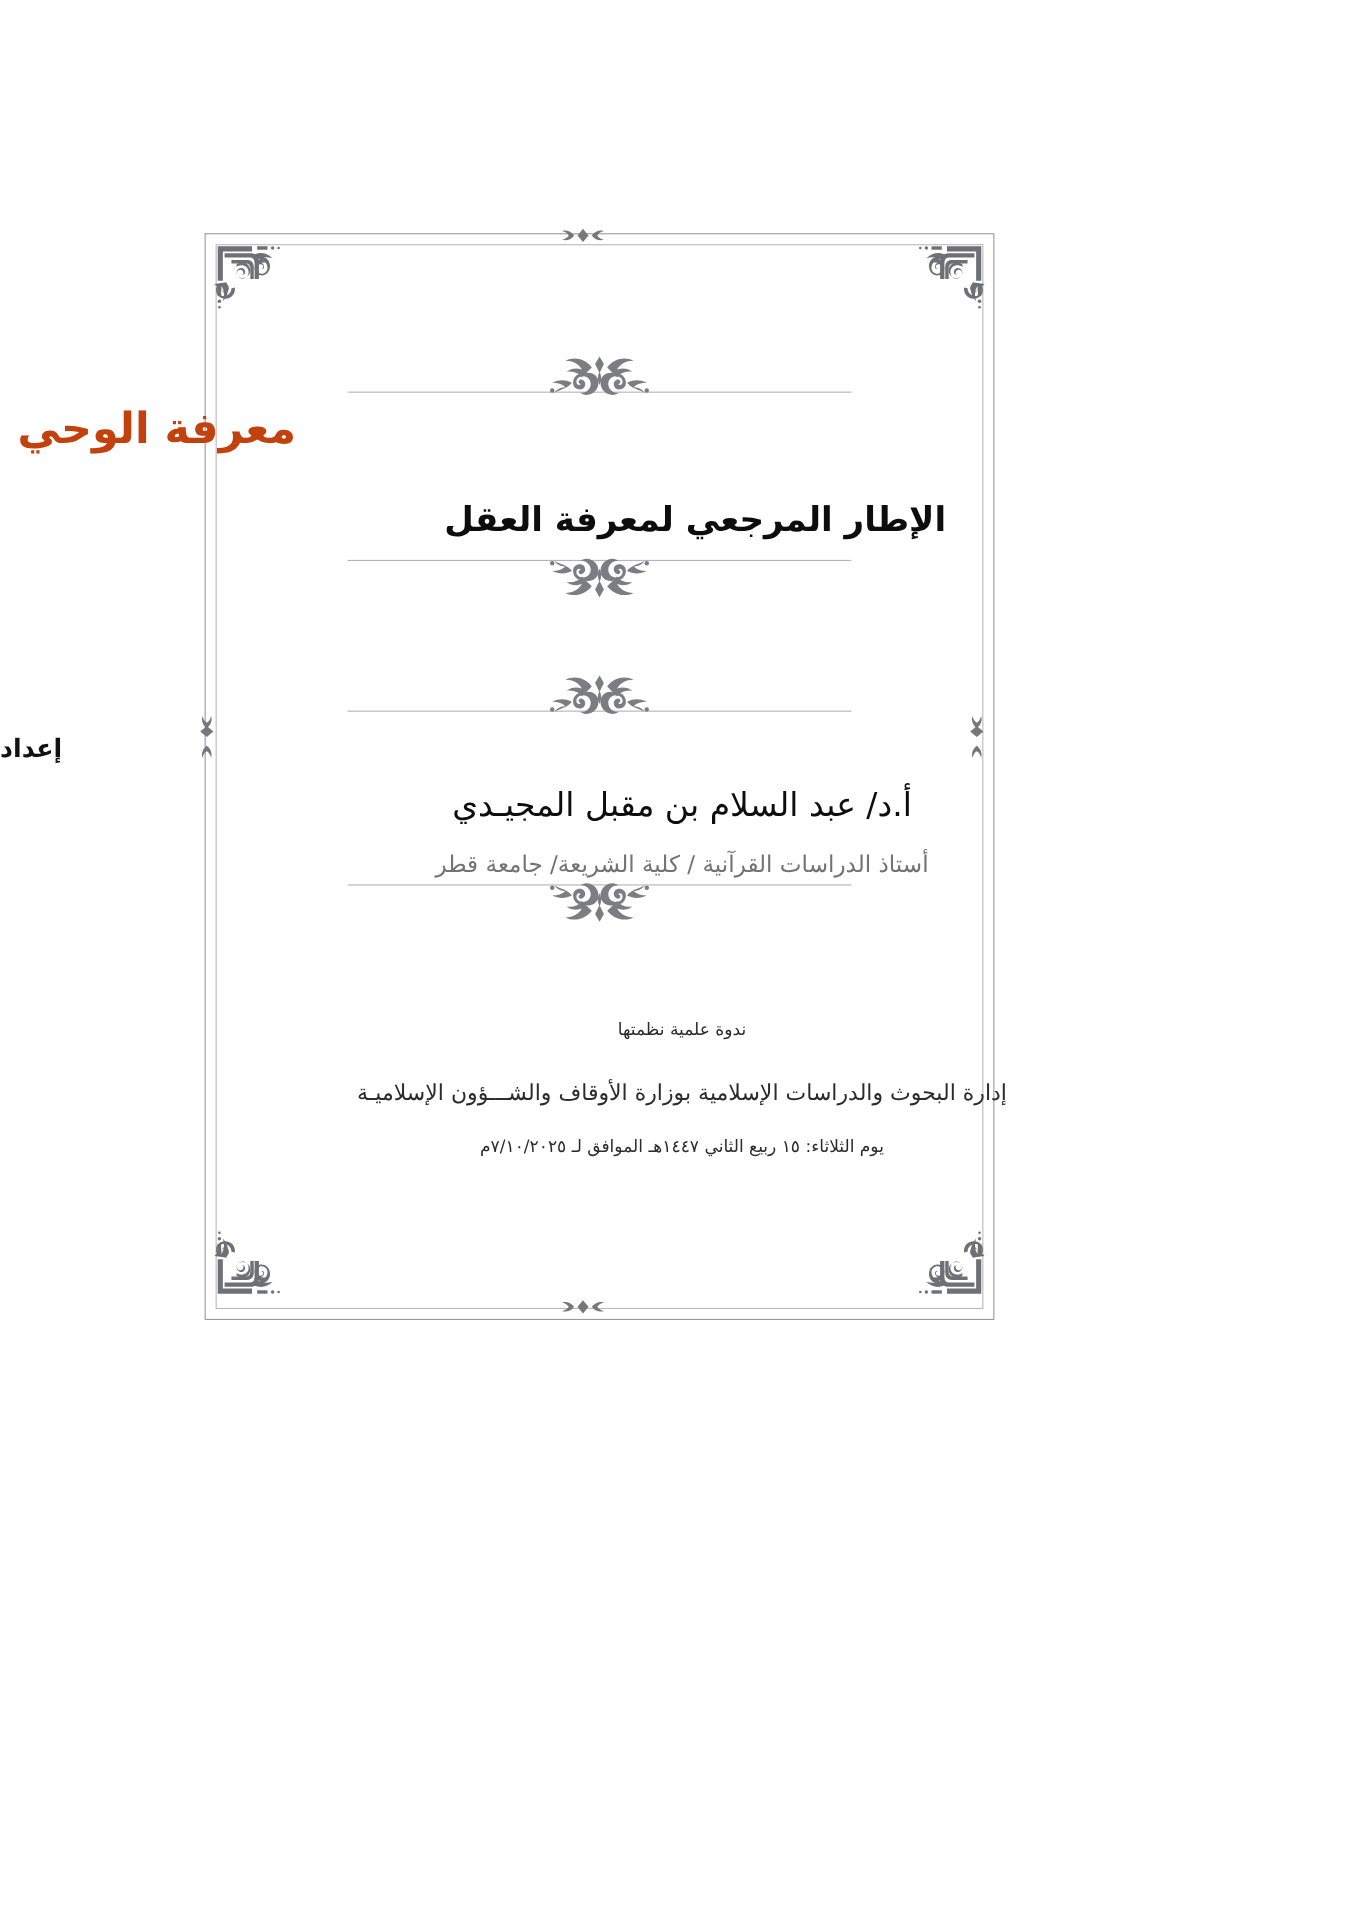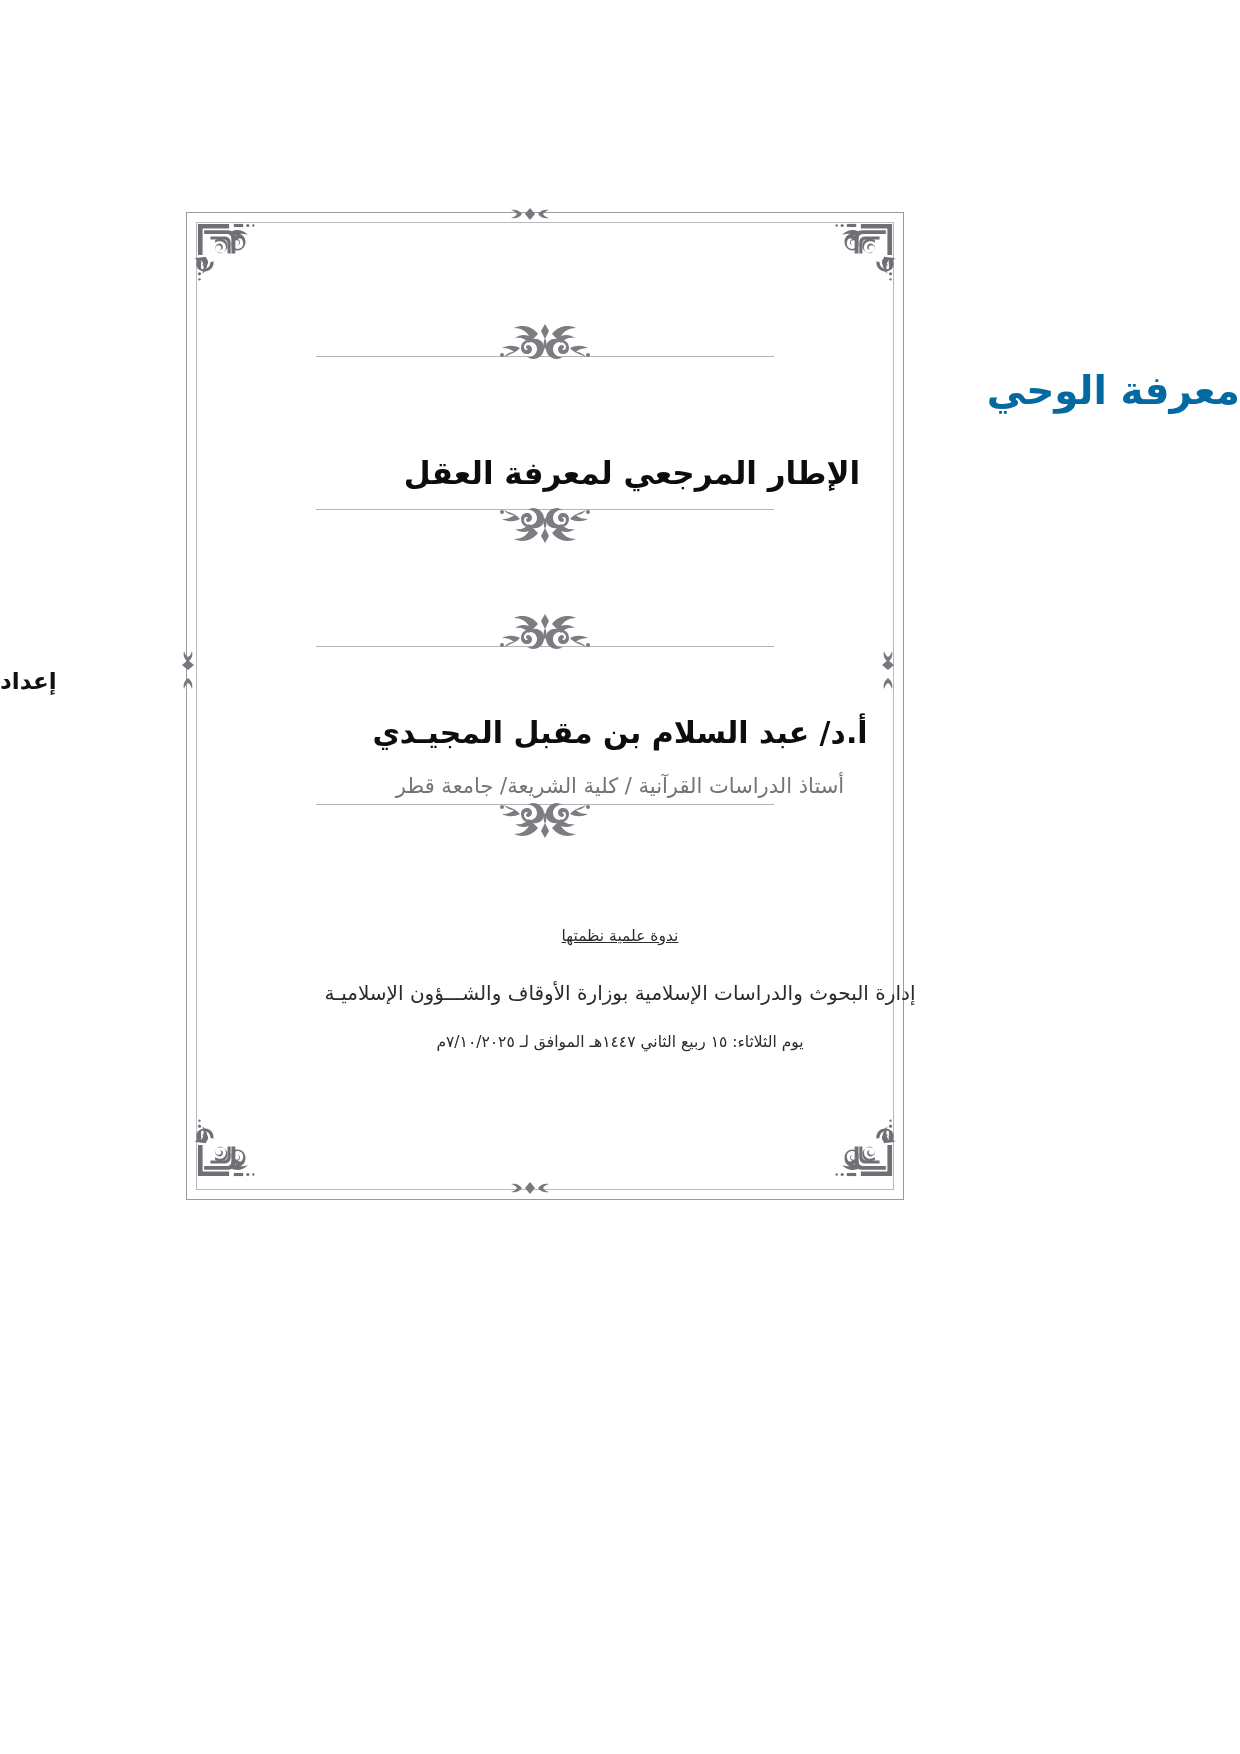--- a/index.html
+++ b/index.html
@@ -97,25 +97,25 @@
   #divider-top     { top: 320px; }
   #divider-mid     { top: 505px; }
   #divider-authtop { top: 610px; }
   #divider-authbot { top: 800px; }
 
   
   .title-main {
     position: absolute;
     left: 16px; right: 0;
     top: 368px;
-    text-align: right;
+    text-align: left;
     font-size: 39px;
     font-weight: 700;
     letter-spacing: 0.5px;
-    color: #0369a1;
+    color: #c2410c;
   }
   .title-sub {
     position: absolute;
     left: 0; right: 0;
     top: 455px;
     text-align: center;
     font-size: 31px;
     font-weight: 700;
     color: #0d0d0d;
     padding-left: 24px;
@@ -129,21 +129,21 @@
     font-size: 23px;
     font-weight: 700;
     color: #111;
   }
   .author-name {
     position: absolute;
     left: 0; right: 0;
     top: 715px;
     text-align: center;
     font-size: 30px;
-    font-weight: 700;
+    font-weight: 400;
     letter-spacing: 0.4px;
     color: #0d0d0d;
   }
   .author-affil {
     position: absolute;
     left: 0; right: 0;
     top: 774px;
     text-align: center;
     font-size: 21px;
     font-weight: 400;
@@ -151,21 +151,21 @@
   }
 
   .meta {
     position: absolute;
     left: 0; right: 0;
     text-align: center;
     font-size: 15.5px;
     font-weight: 400;
     color: #2b2b2b;
   }
-  #meta-seminar { top: 927px; text-decoration: underline; }
+  #meta-seminar { top: 927px; }
   #meta-org     { top: 981px; font-size: 20px; }
   #meta-date    { top: 1033px; }
   #meta-place   { top: 1082px; }
 </style>
 </head>
 <body>
 
 <div class="page">
 
   <div class="frame-outer"></div>

